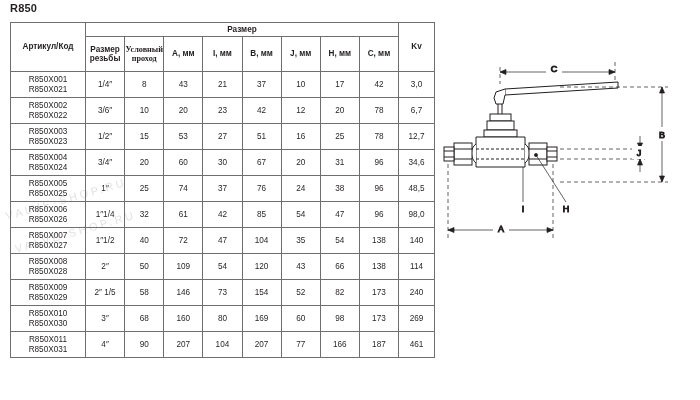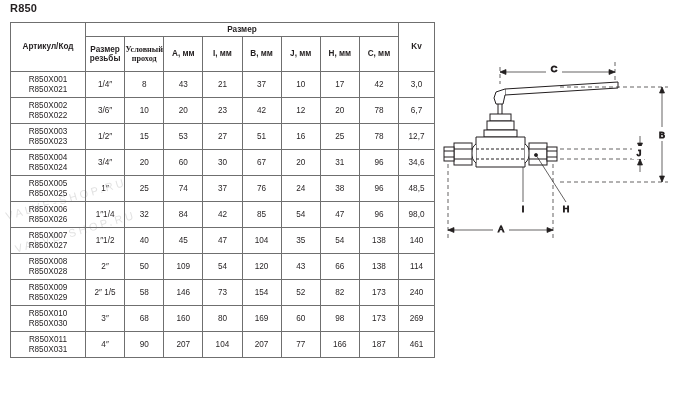--- a/index.html
+++ b/index.html
@@ -212,36 +212,36 @@
             <td>96</td>
             <td>48,5</td>
           </tr>
           <tr>
             <td class="art-cell">
               <div>R850X006</div>
               <div>R850X026</div>
             </td>
             <td>1″1/4</td>
             <td>32</td>
-            <td>84</td>
+            <td>61</td>
             <td>42</td>
             <td>85</td>
             <td>54</td>
             <td>47</td>
             <td>96</td>
             <td>98,0</td>
           </tr>
           <tr>
             <td class="art-cell">
               <div>R850X007</div>
               <div>R850X027</div>
             </td>
             <td>1″1/2</td>
             <td>40</td>
-            <td>45</td>
+            <td>72</td>
             <td>47</td>
             <td>104</td>
             <td>35</td>
             <td>54</td>
             <td>138</td>
             <td>140</td>
           </tr>
           <tr>
             <td class="art-cell">
               <div>R850X008</div>

